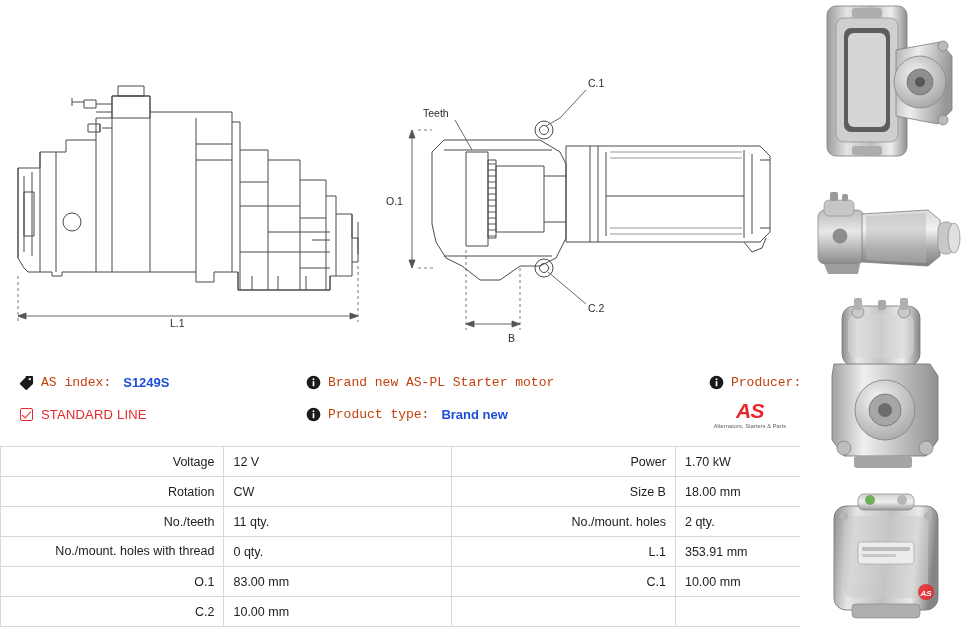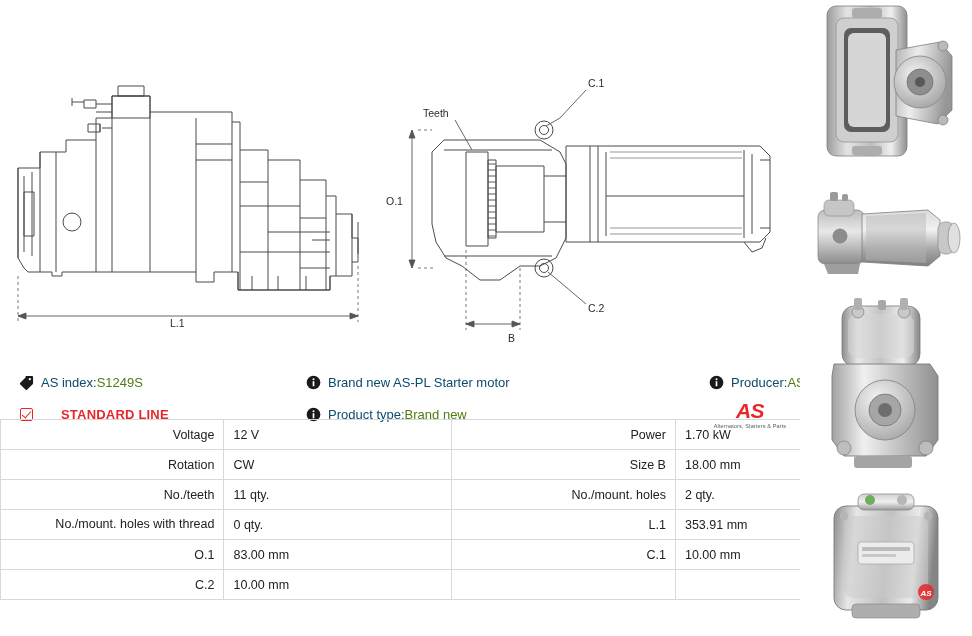--- a/index.html
+++ b/index.html
@@ -39,28 +39,27 @@
     white-space: nowrap;
   }
   .info-row .ic {
     display: inline-flex;
     align-items: center;
     justify-content: center;
     width: 16px; height: 16px;
     margin-right: 7px;
     flex: 0 0 auto;
   }
-  .info-label { color: #0c4a6e; }
-  .info-value { font-weight: normal; color: #4d7c0f; margin-left: 0; }
+  .info-label { color: #c2410c; font-family: Liberation Mono, monospace; }
+  .info-value { font-weight: bold; color: #1d4ed8; margin-left: 12px; }
   .std-line {
     color: #e8272c;
-    font-weight: bold;
+    font-weight: normal;
     font-size: 13px;
     letter-spacing: 0.2px;
-    margin-left: 20px;
   }
   .chk {
     display: inline-block;
     width: 13px; height: 13px;
     border: 1.6px solid #e8272c;
     position: relative;
     border-radius: 2px;
   }
   .chk::after {
     content: "";
@@ -96,21 +95,21 @@
   .aspl-sub {
     font-size: 5.6px;
     color: #5a5a5a;
     letter-spacing: 0.1px;
     margin-top: 2px;
   }
 
   
   .spec-table {
     position: absolute;
-    left: 0; top: 419px;
+    left: 0; top: 446px;
     width: 904px;
     border-collapse: collapse;
     font-size: 12.5px;
     color: #1a1a1a;
     border-radius: 28px;
   }
   .spec-table td {
     border: 1px solid #d8d8d8;
     height: 30px;
     padding: 3px 9px;

